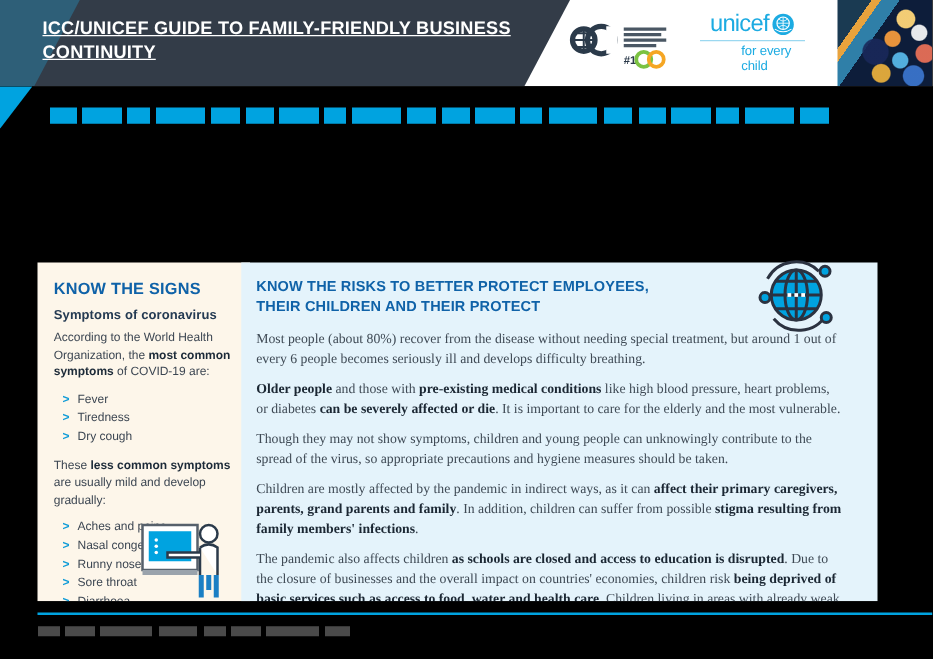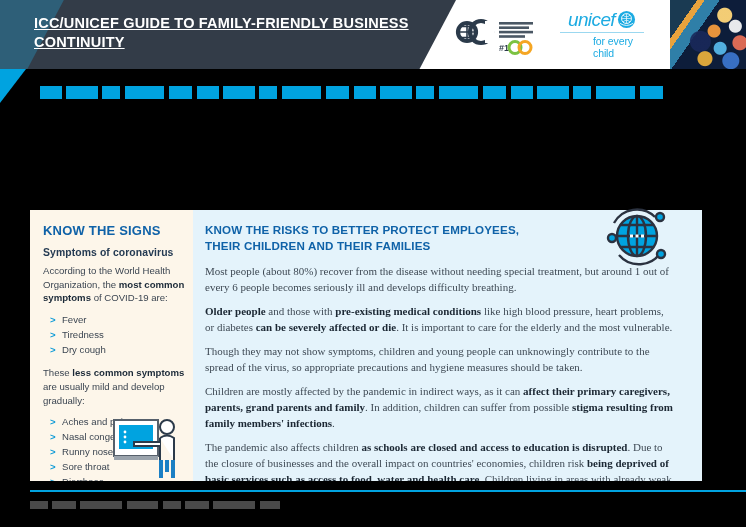--- a/index.html
+++ b/index.html
@@ -43,21 +43,21 @@
   }
   .unicef-box {
     position: absolute; left: 548px; top: 6px; width: 108px; height: 56px;
     background: #ffffff;
     display: flex; flex-direction: column;
     align-items: center; justify-content: center;
   }
   .unicef-word {
     display: flex; align-items: center; gap: 2px;
     color: #1cabe2; font-size: 19px; font-weight: normal;
-    letter-spacing: -0.6px; line-height: 1; font-style: italic;
+    letter-spacing: -0.6px; line-height: 1;
   }
   .unicef-rule {
     width: 84px; height: 1px; background: #9bd8f0; margin: 3px 0 2px 0;
   }
   .unicef-tag {
     color: #1cabe2; font-size: 10.5px; letter-spacing: -0.1px; padding-left: 45px;
   }
   .hero-photo {
     position: absolute; left: 670px; top: 0; width: 76px; height: 69px;
     overflow: hidden;
@@ -259,21 +259,21 @@
       <path d="M48 24 H22 v4 h26" fill="#ffffff" stroke="#2b3a4a" stroke-width="2"></path>
       <rect x="47" y="42" width="4" height="18" fill="#1b7fc4"></rect>
       <rect x="53" y="42" width="4" height="12" fill="#1b7fc4"></rect>
       <rect x="59" y="42" width="4" height="18" fill="#1b7fc4"></rect>
     </svg>
   </div>
 
   <div id="right-panel">
     <div class="right-h1">
       <div>KNOW THE RISKS TO BETTER PROTECT EMPLOYEES,</div>
-      <div>THEIR CHILDREN AND THEIR FAMILIES</div>
+      <div>THEIR CHILDREN AND THEIR PROTECT</div>
     </div>
 
     <div class="right-p"><span>Most people (about 80%) recover from the disease without needing special treatment, but around 1 out of every 6 people becomes seriously ill and develops difficulty breathing.</span></div>
     <div class="right-p"><b>Older people</b><span> and those with </span><b>pre-existing medical conditions</b><span> like high blood pressure, heart problems, or diabetes </span><b>can be severely affected or die</b><span>. It is important to care for the elderly and the most vulnerable.</span></div>
     <div class="right-p"><span>Though they may not show symptoms, children and young people can unknowingly contribute to the spread of the virus, so appropriate precautions and hygiene measures should be taken.</span></div>
     <div class="right-p"><span>Children are mostly affected by the pandemic in indirect ways, as it can </span><b>affect their primary caregivers, parents, grand parents and family</b><span>. In addition, children can suffer from possible </span><b>stigma resulting from family members' infections</b><span>.</span></div>
     <div class="right-p"><span>The pandemic also affects children </span><b>as schools are closed and access to education is disrupted</b><span>. Due to the closure of businesses and the overall impact on countries' economies, children risk </span><b>being deprived of basic services such as access to food, water and health care</b><span>. Children living in areas with already weak basic services, and from poor and vulnerable families, are especially at risk.</span></div>
     <div class="right-p"><span>Separated children with no appropriate childcare environment are at </span><b>increased risk of child abuse and trafficking</b><span> or other child protection concerns.</span></div>
 
     <div class="globe-icon">

